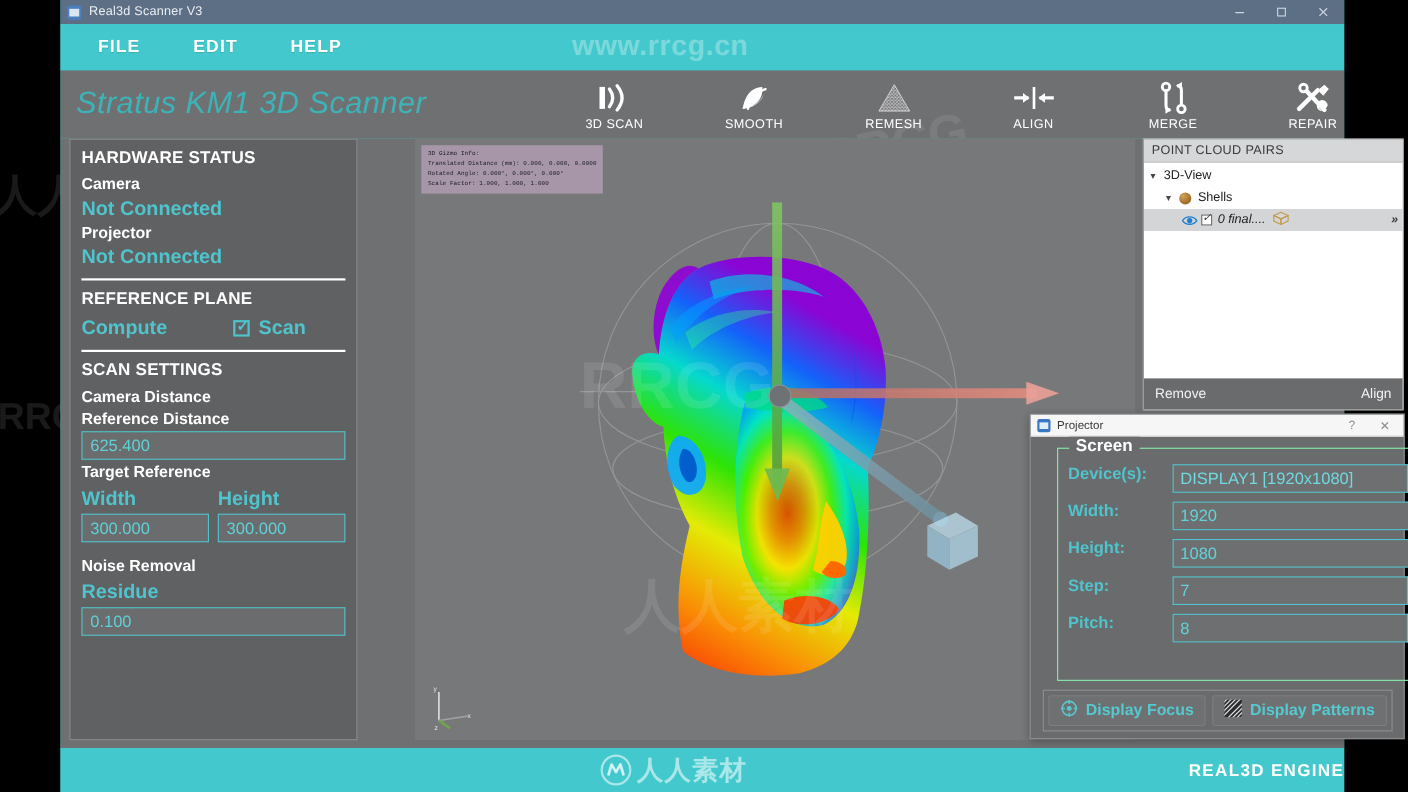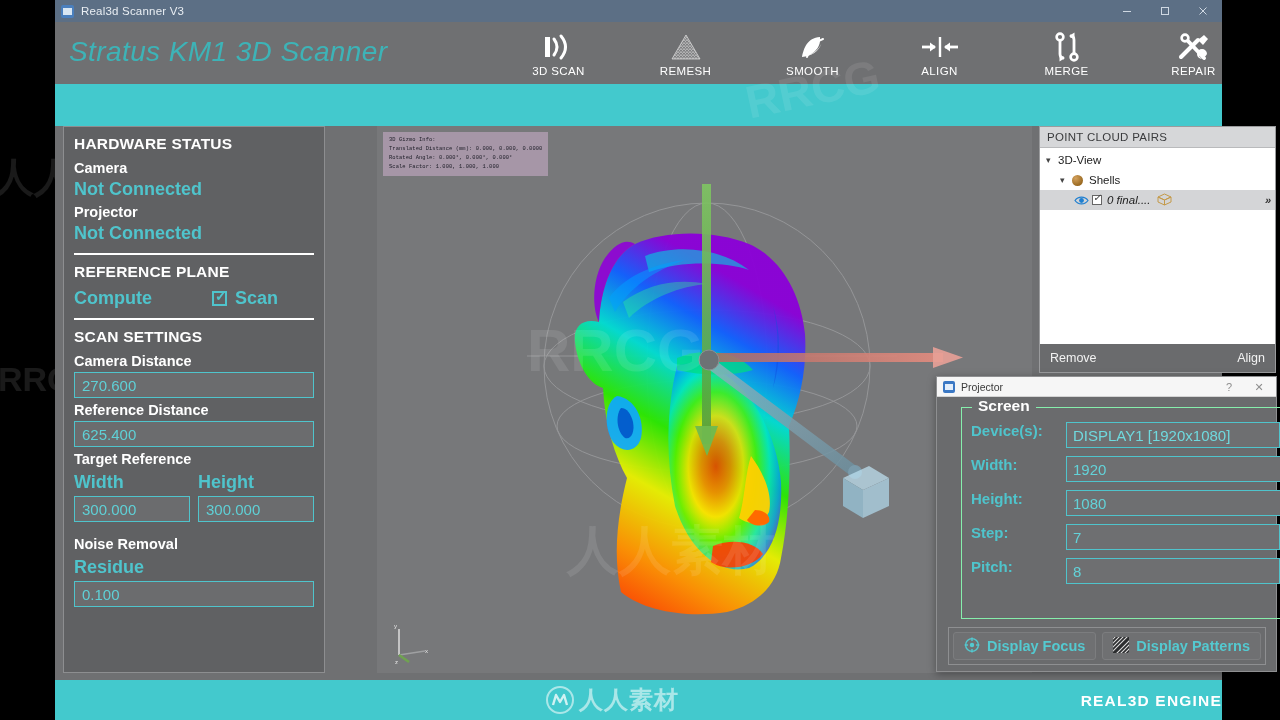--- a/index.html
+++ b/index.html
@@ -253,63 +253,69 @@
         </div>
         <div class="tb-btn">
           <svg width="12" height="12" viewBox="0 0 12 12">
               <line x1="2.5" y1="2.5" x2="9.5" y2="9.5" stroke="#cfd8e2" stroke-width="1"></line>
               <line x1="9.5" y1="2.5" x2="2.5" y2="9.5" stroke="#cfd8e2" stroke-width="1"></line>
             </svg>
         </div>
       </div>
     </div>
 
+    <div class="menubar">
+      <span class="menu-item">FILE</span>
+      <span class="menu-item">EDIT</span>
+      <span class="menu-item">HELP</span>
+      <span class="wm-top">www.rrcg.cn</span>
+    </div>
 
     <div class="toolbar">
       <div class="brand">Stratus KM1 3D Scanner</div>
       <div class="wm-diag" style="left:690px; top:40px; font-size:46px; color:rgba(255,255,255,.09);">RRCG</div>
       <div class="tools">
 
         <div class="tool">
           <span class="gl">
             <svg width="40" height="30" viewBox="0 0 40 30">
               <rect x="6" y="5" width="5" height="20" fill="#fff"></rect>
               <path d="M15 7 Q21 15 15 23" stroke="#fff" stroke-width="3" fill="none" stroke-linecap="round"></path>
               <path d="M22 4 Q31 15 22 26" stroke="#fff" stroke-width="3" fill="none" stroke-linecap="round"></path>
             </svg>
           </span>
           <span class="lbl">3D SCAN</span>
+        </div>
+
+        <div class="tool">
+          <span class="gl">
+            <svg width="40" height="30" viewBox="0 0 40 30">
+              <path d="M27 5 C14 6 11 16 9 25 C18 24 26 20 29 10 C27 16 22 21 16 23 C23 20 28 14 27 5 Z" fill="#fff"></path>
+              <path d="M30 7 C20 10 16 18 14 25" stroke="#fff" stroke-width="2" fill="none" stroke-linecap="round"></path>
+            </svg>
+          </span>
+          <span class="lbl">SMOOTH</span>
         </div>
 
         <div class="tool">
           <span class="gl">
             <svg width="40" height="30" viewBox="0 0 40 30">
               <defs>
                 <pattern id="mesh" width="3" height="3" patternUnits="userSpaceOnUse">
                   <path d="M0 3 L1.5 0 L3 3 Z" fill="none" stroke="#e6e6e6" stroke-width=".5"></path>
                 </pattern>
               </defs>
               <path d="M20 3 L34 27 L6 27 Z" fill="url(#mesh)" stroke="#d8d8d8" stroke-width=".8"></path>
             </svg>
           </span>
           <span class="lbl">REMESH</span>
         </div>
 
         <div class="tool">
           <span class="gl">
-            <svg width="40" height="30" viewBox="0 0 40 30">
-              <path d="M27 5 C14 6 11 16 9 25 C18 24 26 20 29 10 C27 16 22 21 16 23 C23 20 28 14 27 5 Z" fill="#fff"></path>
-              <path d="M30 7 C20 10 16 18 14 25" stroke="#fff" stroke-width="2" fill="none" stroke-linecap="round"></path>
-            </svg>
-          </span>
-          <span class="lbl">SMOOTH</span>
-        </div>
-
-        <div class="tool">
-          <span class="gl">
             <svg width="44" height="30" viewBox="0 0 44 30">
               <line x1="22" y1="5" x2="22" y2="25" stroke="#fff" stroke-width="2.4"></line>
               <line x1="4" y1="15" x2="17" y2="15" stroke="#fff" stroke-width="2.8"></line>
               <path d="M18 15 L12 10.5 L12 19.5 Z" fill="#fff"></path>
               <line x1="40" y1="15" x2="27" y2="15" stroke="#fff" stroke-width="2.8"></line>
               <path d="M26 15 L32 10.5 L32 19.5 Z" fill="#fff"></path>
             </svg>
           </span>
           <span class="lbl">ALIGN</span>
         </div>
@@ -361,21 +367,20 @@
           <span class="lab-t">Compute</span>
           <span class="cbox gap-l"></span>
           <span class="lab-t">Scan</span>
         </div>
 
         <div class="hr"></div>
 
         <div class="sec-h">SCAN SETTINGS</div>
 
         <div class="lab-w">Camera Distance</div>
-        <div class="field">270.600</div>
 
         <div class="lab-w">Reference Distance</div>
         <div class="field">625.400</div>
 
         <div class="lab-w">Target Reference</div>
         <div class="two">
           <div>
             <div class="lab-t">Width</div>
             <div class="field">300.000</div>
           </div>

